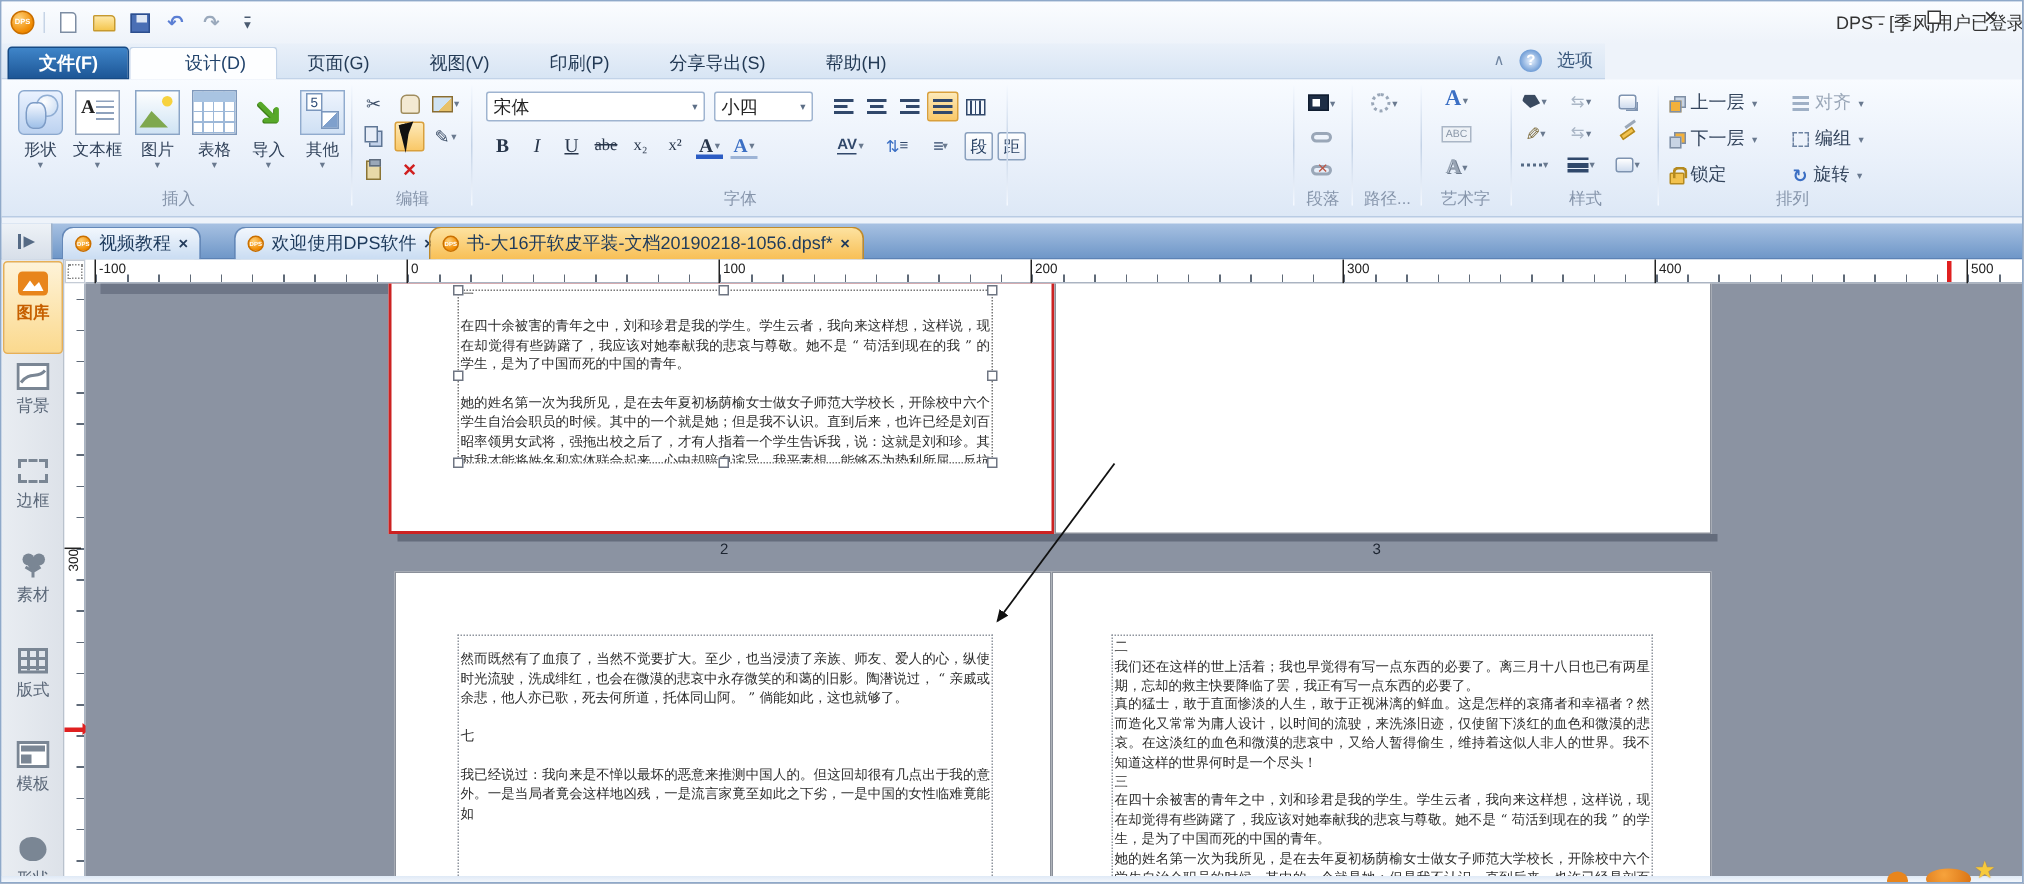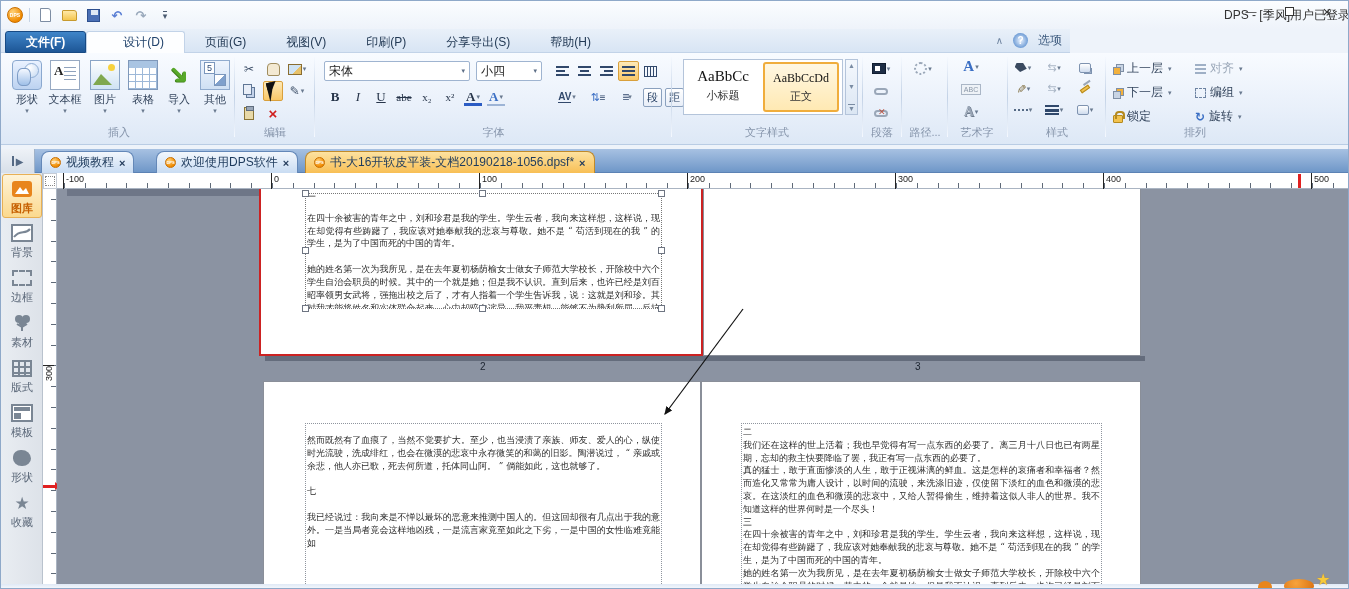--- a/index.html
+++ b/index.html
@@ -153,21 +153,21 @@
   .dtab { position:absolute; top:2px; height:22px; display:flex; align-items:center; gap:5px; padding:0 8px;
     border:1px solid #6488b8; border-bottom:none; border-radius:8px 8px 0 0;
     background:linear-gradient(#f2f7fd,#c9dcf2); font-size:12px; color:#1c3least; color:#1d3a5c; }
   .dtab.active { background:linear-gradient(#fde2a0,#f8bf55); border-color:#c08a2a; font-weight:normal; }
   .ddot { width:11px; height:11px; border-radius:50%; background:radial-gradient(circle at 35% 30%,#ffd27a,#f08a00 70%); border:1px solid #c96f00;
     color:#fff; font-size:4px; line-height:10px; text-align:center; font-weight:bold; }
   .dclose { font-size:11px; color:#243c5c; font-weight:bold; }
 
   
   .sidebar { position:absolute; left:0; top:172px; width:42px; height:417px; background:linear-gradient(to right,#e9edf2,#dde2e9); border-right:1px solid #b9c2cd; }
-  .sitem { width:40px; height:44px; margin:1px; text-align:center; padding-top:3px; border-radius:3px; }
+  .sitem { width:40px; height:62px; margin:1px; text-align:center; padding-top:3px; border-radius:3px; }
   .sitem .slabel { font-size:11px; color:#5a6troisième; color:#5a6778; margin-top:1px; }
   .sitem.active { background:linear-gradient(#fef3d8,#fbd98e); border:1px solid #eGB; border:1px solid #e8b055; }
   .sitem.active .slabel { color:#c65f00; font-weight:bold; }
   .sicon { width:24px; height:22px; margin:0 auto; display:flex; align-items:center; justify-content:center; }
 
   
   .ruler-corner { position:absolute; left:42px; top:172px; width:14px; height:16px; background:#fff; border:1px solid #c5ccd6; }
   .ruler-corner:after { content:""; position:absolute; right:1px; top:2px; width:8px; height:8px; border:1px dotted #888; }
   .hruler { position:absolute; left:56px; top:172px; width:1293px; height:16px; background:#fff; border-bottom:1px solid #aab4c2;
     background-image:repeating-linear-gradient(to right,#5f6a78 0 1px,transparent 1px 20.8px);
@@ -391,38 +391,20 @@
           <span style="font-size:12px;color:#31486b;letter-spacing:-2px;">≡</span>
           <span class="dd7">▾</span>
         </div>
       <div class="boxchar">段</div>
       <div class="boxchar">距</div>
     </div>
     <div class="glabel">字体</div>
   </div>
   <div class="gdiv" style="left:670px;"></div>
 
-  <div class="rgroup" style="left:672px;width:188px;">
-    <div class="gallery">
-      <div class="stylecard">
-        <div class="sample">AaBbCc</div>
-        <div class="sname">小标题</div>
-      </div>
-      <div class="stylecard sel">
-        <div class="sample">AaBbCcDd</div>
-        <div class="sname">正文</div>
-      </div>
-    </div>
-    <div class="gscroll">
-      <span>▲</span>
-      <span>▼</span>
-      <span style="border-top:1px solid #7a8ca3;">▼</span>
-    </div>
-    <div class="glabel">文字样式</div>
-  </div>
   <div class="gdiv" style="left:861px;"></div>
 
   <div class="rgroup" style="left:863px;width:36px;">
     <div class="mini" style="left:5px;top:4px;">
         <span class="ic-wrap"></span>
         <span class="dd7">▾</span>
       </div>
     <div class="mini" style="left:5px;top:27px;">
         <span class="ic-chain"></span>
       </div>
@@ -545,21 +527,21 @@
   <div class="dtab" style="left:40px;">
     <span class="ddot">DPS</span>
     <span>视频教程</span>
     <span class="dclose">×</span>
   </div>
   <div class="dtab" style="left:155px;">
     <span class="ddot">DPS</span>
     <span>欢迎使用DPS软件</span>
     <span class="dclose">×</span>
   </div>
-  <div class="dtab active" style="left:304px;">
+  <div class="dtab active" style="left:285px;">
     <span class="ddot">DPS</span>
     <span>书-大16开软皮平装-文档20190218-1056.dpsf*</span>
     <span class="dclose">×</span>
   </div>
 </div>
 
 <div class="sidebar">
   <div class="sitem active">
     <div class="sicon">
         <svg width="22" height="20">

